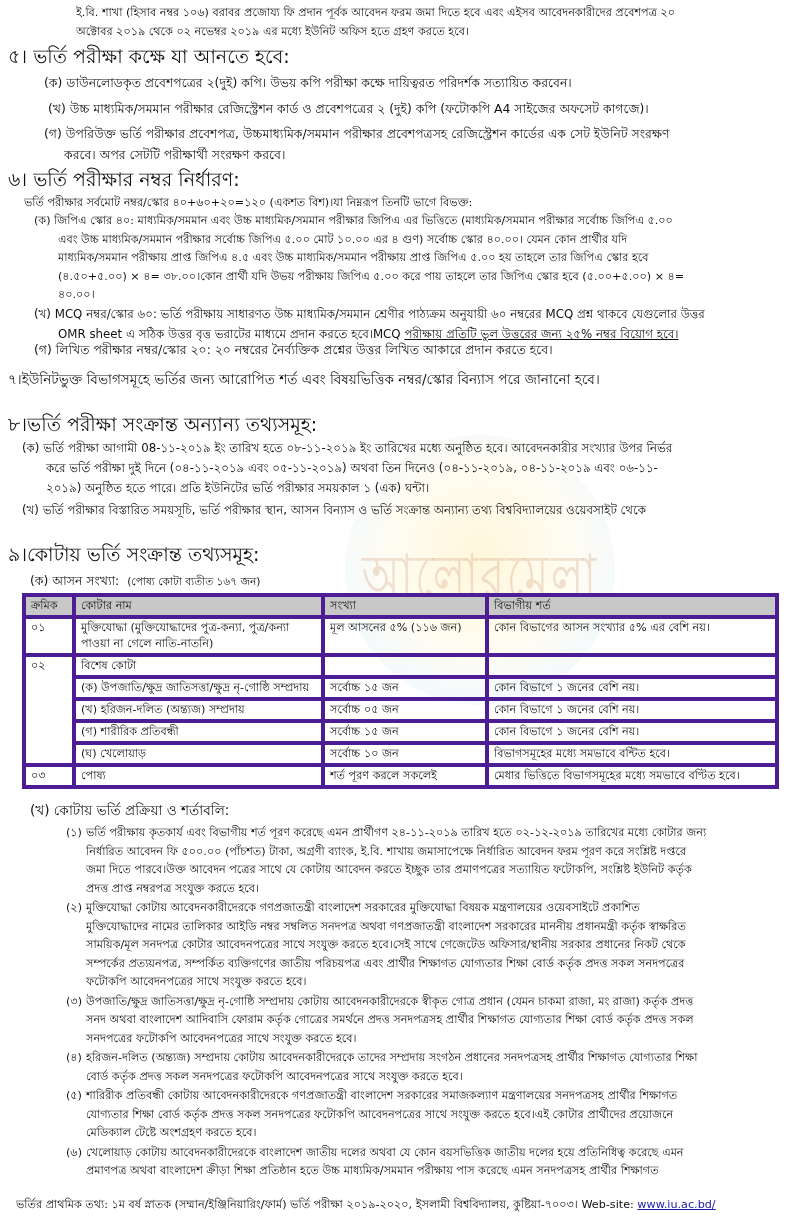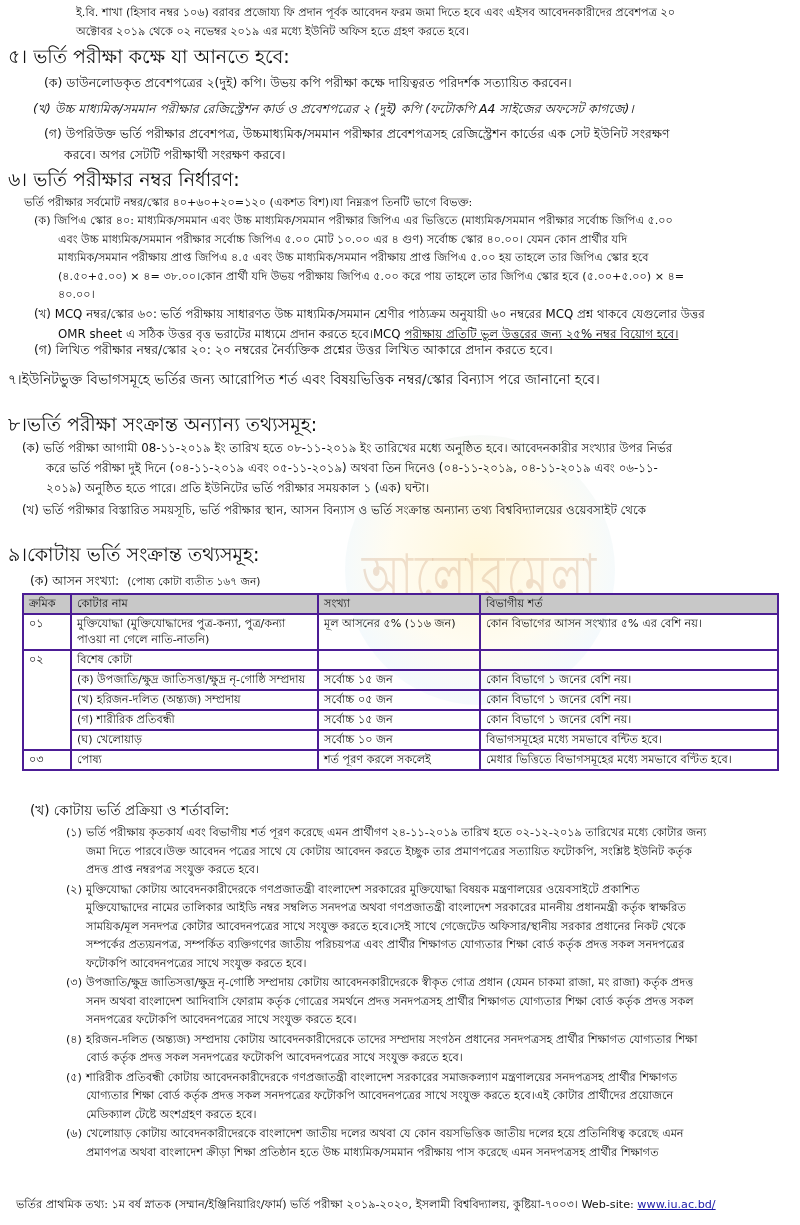--- a/index.html
+++ b/index.html
@@ -23,21 +23,21 @@
     .p { font-size: 11.2px; line-height: 18.5px; text-align: justify; }
     .h { font-size: 19px; line-height: 24px; }
     .h2 { font-size: 14px; line-height: 20px; }
     .item { font-size: 12.4px; line-height: 19.5px; text-align: justify; }
     .u { text-decoration: underline; }
     table.quota {
       position: absolute; left: 22px; top: 593px; width: 757px;
       border-collapse: collapse; font-size: 11.2px;
     }
     table.quota th, table.quota td {
-      border: 2px solid #4c1d95; padding: 1px 5px; vertical-align: top; text-align: left;
+      border: 4px solid #4c1d95; padding: 1px 5px; vertical-align: top; text-align: left;
       line-height: 16px; font-weight: normal;
     }
     table.quota th { background: #c8c8c8; }
     table.quota .c1 { width: 36px; }
     table.quota .c2 { width: 155px; }
     table.quota .c3 { width: 95px; }
     .footer { position: absolute; left: 16px; top: 1197px; font-size: 11.2px; line-height: 16px; text-align: center; }
     .footer a { color: #1a1aa8; text-decoration: underline; }
   </style>
 </head>
@@ -49,21 +49,21 @@
     <div class="watermark-text">আলোরমেলা</div>
   </div>
 
   <div class="abs p" style="left:76px; top:4px; width:712px;">
     <div>ই.বি. শাখা (হিসাব নম্বর ১০৬) বরাবর প্রজোয্য ফি প্রদান পূর্বক আবেদন ফরম জমা দিতে হবে এবং এইসব আবেদনকারীদের প্রবেশপত্র ২০</div>
     <div>অক্টোবর ২০১৯ থেকে ০২ নভেম্বর ২০১৯ এর মধ্যে ইউনিট অফিস হতে গ্রহণ করতে হবে।</div>
   </div>
 
   <div class="abs h" style="left:8px; top:44px;">৫। ভর্তি পরীক্ষা কক্ষে যা আনতে হবে:</div>
   <div class="abs item" style="left:44px; top:73px; width:745px;">(ক) ডাউনলোডকৃত প্রবেশপত্রের ২(দুই) কপি। উভয় কপি পরীক্ষা কক্ষে দায়িত্বরত পরিদর্শক সত্যায়িত করবেন।</div>
-  <div class="abs item" style="left:33px; top:99px; width:745px;font-style:italic;">(খ) উচ্চ মাধ্যমিক/সমমান পরীক্ষার রেজিস্ট্রেশন কার্ড ও প্রবেশপত্রের ২ (দুই) কপি (ফটোকপি A4 সাইজের অফসেট কাগজে)।</div>
+  <div class="abs item" style="left:48px; top:99px; width:745px;">(খ) উচ্চ মাধ্যমিক/সমমান পরীক্ষার রেজিস্ট্রেশন কার্ড ও প্রবেশপত্রের ২ (দুই) কপি (ফটোকপি A4 সাইজের অফসেট কাগজে)।</div>
   <div class="abs item" style="left:44px; top:124px; width:745px;">(গ) উপরিউক্ত ভর্তি পরীক্ষার প্রবেশপত্র, উচ্চমাধ্যমিক/সমমান পরীক্ষার প্রবেশপত্রসহ রেজিস্ট্রেশন কার্ডের এক সেট ইউনিট সংরক্ষণ</div>
   <div class="abs item" style="left:64px; top:145px; width:725px;">করবে। অপর সেটটি পরীক্ষার্থী সংরক্ষণ করবে।</div>
 
   <div class="abs h" style="left:8px; top:167px;">৬। ভর্তি পরীক্ষার নম্বর নির্ধারণ:</div>
   <div class="abs p" style="left:24px; top:194px; width:760px;">ভর্তি পরীক্ষার সর্বমোট নম্বর/স্কোর ৪০+৬০+২০=১২০ (একশত বিশ)।যা নিম্নরূপ তিনটি ভাগে বিভক্ত:</div>
   <div class="abs p" style="left:34px; top:212px; width:752px;">
     <div>(ক) জিপিএ স্কোর ৪০: মাধ্যমিক/সমমান এবং উচ্চ মাধ্যমিক/সমমান পরীক্ষার জিপিএ এর ভিত্তিতে (মাধ্যমিক/সমমান পরীক্ষার সর্বোচ্চ জিপিএ ৫.০০</div>
     <div style="padding-left:24px">এবং উচ্চ মাধ্যমিক/সমমান পরীক্ষার সর্বোচ্চ জিপিএ ৫.০০ মোট ১০.০০ এর ৪ গুণ) সর্বোচ্চ স্কোর ৪০.০০। যেমন কোন প্রার্থীর যদি</div>
     <div style="padding-left:24px">মাধ্যমিক/সমমান পরীক্ষায় প্রাপ্ত জিপিএ ৪.৫ এবং উচ্চ মাধ্যমিক/সমমান পরীক্ষায় প্রাপ্ত জিপিএ ৫.০০ হয় তাহলে তার জিপিএ স্কোর হবে</div>
     <div style="padding-left:24px">(৪.৫০+৫.০০) × ৪= ৩৮.০০।কোন প্রার্থী যদি উভয় পরীক্ষায় জিপিএ ৫.০০ করে পায় তাহলে তার জিপিএ স্কোর হবে (৫.০০+৫.০০) × ৪=</div>
@@ -144,20 +144,21 @@
     </tbody>
   </table>
 
   <div class="abs" style="left:30px; top:800px; font-size:13.6px;">(খ) কোটায় ভর্তি প্রক্রিয়া ও শর্তাবলি:</div>
 
   <div class="abs" style="left:66px; top:824px; width:722px;">
     <div class="p" style="display:flex; margin-bottom:1px;">
       <span style="width:20px; flex:none;">(১)</span>
       <div style="flex:1;">
         <div>ভর্তি পরীক্ষায় কৃতকার্য এবং বিভাগীয় শর্ত পূরণ করেছে এমন প্রার্থীগণ ২৪-১১-২০১৯ তারিখ হতে ০২-১২-২০১৯ তারিখের মধ্যে কোটার জন্য</div>
+        <div>নির্ধারিত আবেদন ফি ৫০০.০০ (পাঁচশত) টাকা, অগ্রণী ব্যাংক, ই.বি. শাখায় জমাসাপেক্ষে নির্ধারিত আবেদন ফরম পূরণ করে সংশ্লিষ্ট দপ্তরে</div>
         <div>জমা দিতে পারবে।উক্ত আবেদন পত্রের সাথে যে কোটায় আবেদন করতে ইচ্ছুক তার প্রমাণপত্রের সত্যায়িত ফটোকপি, সংশ্লিষ্ট ইউনিট কর্তৃক</div>
         <div>প্রদত্ত প্রাপ্ত নম্বরপত্র সংযুক্ত করতে হবে।</div>
       </div>
     </div>
     <div class="p" style="display:flex; margin-bottom:1px;">
       <span style="width:20px; flex:none;">(২)</span>
       <div style="flex:1;">
         <div>মুক্তিযোদ্ধা কোটায় আবেদনকারীদেরকে গণপ্রজাতন্ত্রী বাংলাদেশ সরকারের মুক্তিযোদ্ধা বিষয়ক মন্ত্রণালয়ের ওয়েবসাইটে প্রকাশিত</div>
         <div>মুক্তিযোদ্ধাদের নামের তালিকার আইডি নম্বর সম্বলিত সনদপত্র অথবা গণপ্রজাতন্ত্রী বাংলাদেশ সরকারের মাননীয় প্রধানমন্ত্রী কর্তৃক স্বাক্ষরিত</div>
         <div>সাময়িক/মূল সনদপত্র কোটার আবেদনপত্রের সাথে সংযুক্ত করতে হবে।সেই সাথে গেজেটেড অফিসার/স্থানীয় সরকার প্রধানের নিকট থেকে</div>

